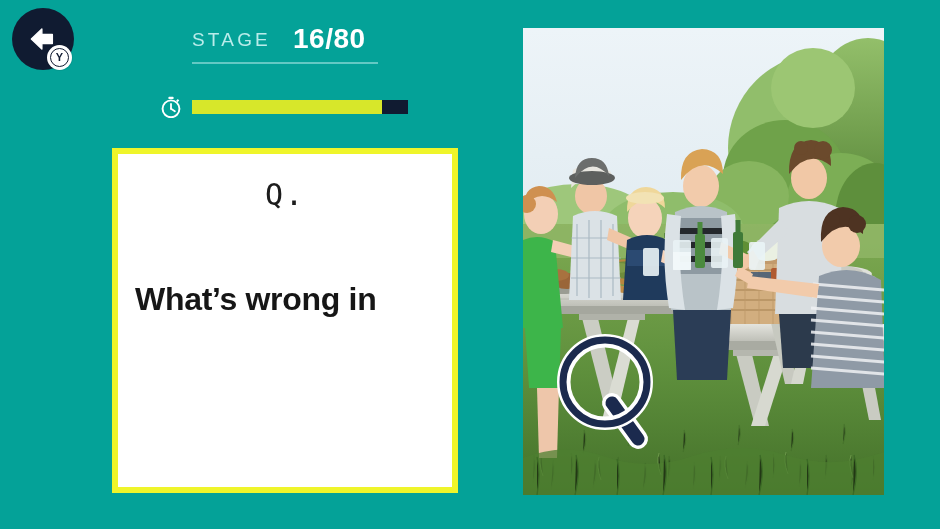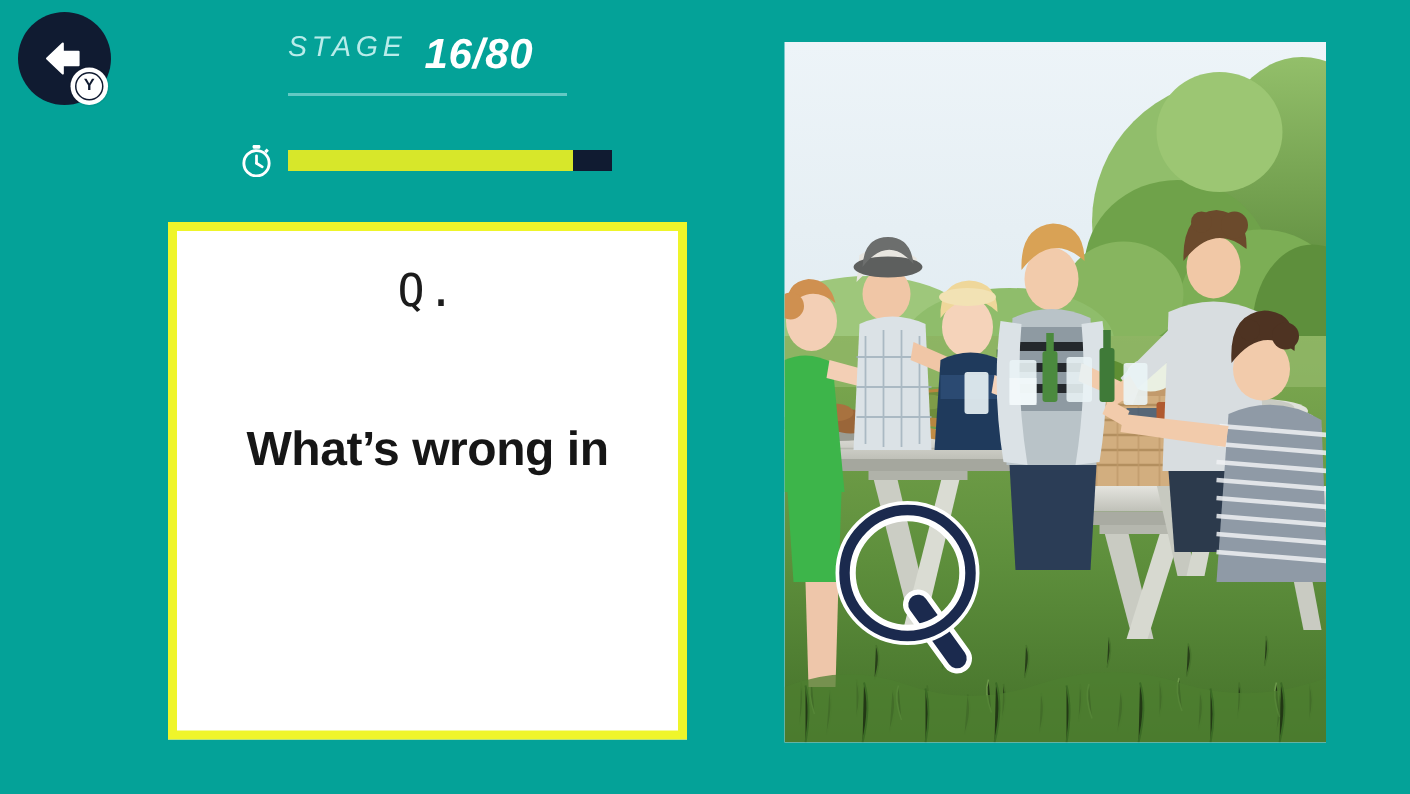--- a/index.html
+++ b/index.html
@@ -67,33 +67,32 @@
   }
 
   
   #stage-header {
     position: absolute;
     left: 192px; top: 22px;
     width: 190px;
   }
   #stage-row {
     display: flex;
-    align-items: flex-start;
+    align-items: center;
     height: 34px;
-    font-style: italic;
   }
   #stage-label {
     color: #b9ecea;
     font-size: 19px;
     font-weight: normal;
     letter-spacing: 3.2px;
     line-height: 1;
   }
   #stage-value {
-    margin-left: 12px;
+    margin-left: 22px;
     color: #ffffff;
     font-size: 28px;
     font-weight: bold;
     letter-spacing: 0.5px;
     line-height: 1;
   }
   #stage-rule {
     margin-top: 6px;
     width: 186px;
     height: 2px;
@@ -142,21 +141,21 @@
     margin-top: 26px;
     font-family: "DejaVu Sans Mono", monospace;
     font-size: 30px;
     color: #1c1c1c;
     letter-spacing: 2px;
     line-height: 1;
   }
   #question-text {
     margin-top: 70px;
     width: 300px;
-    text-align: center;
+    text-align: left;
     font-size: 32px;
     font-weight: bold;
     color: #161616;
     line-height: 1.22;
     letter-spacing: -0.3px;
   }
 
   
   #photo-frame {
     position: absolute;

